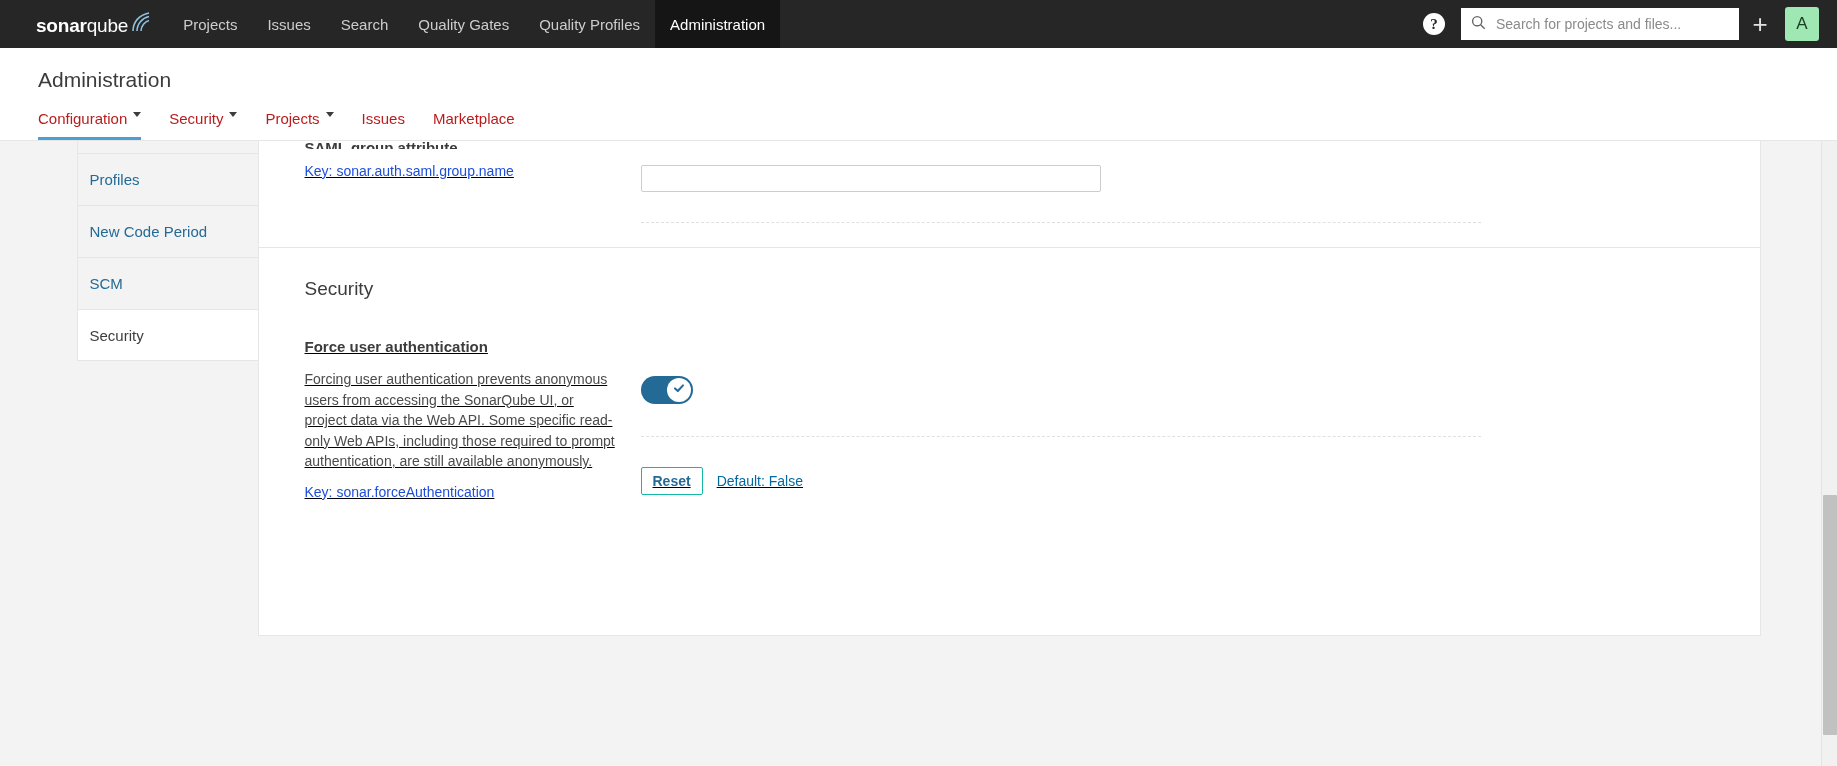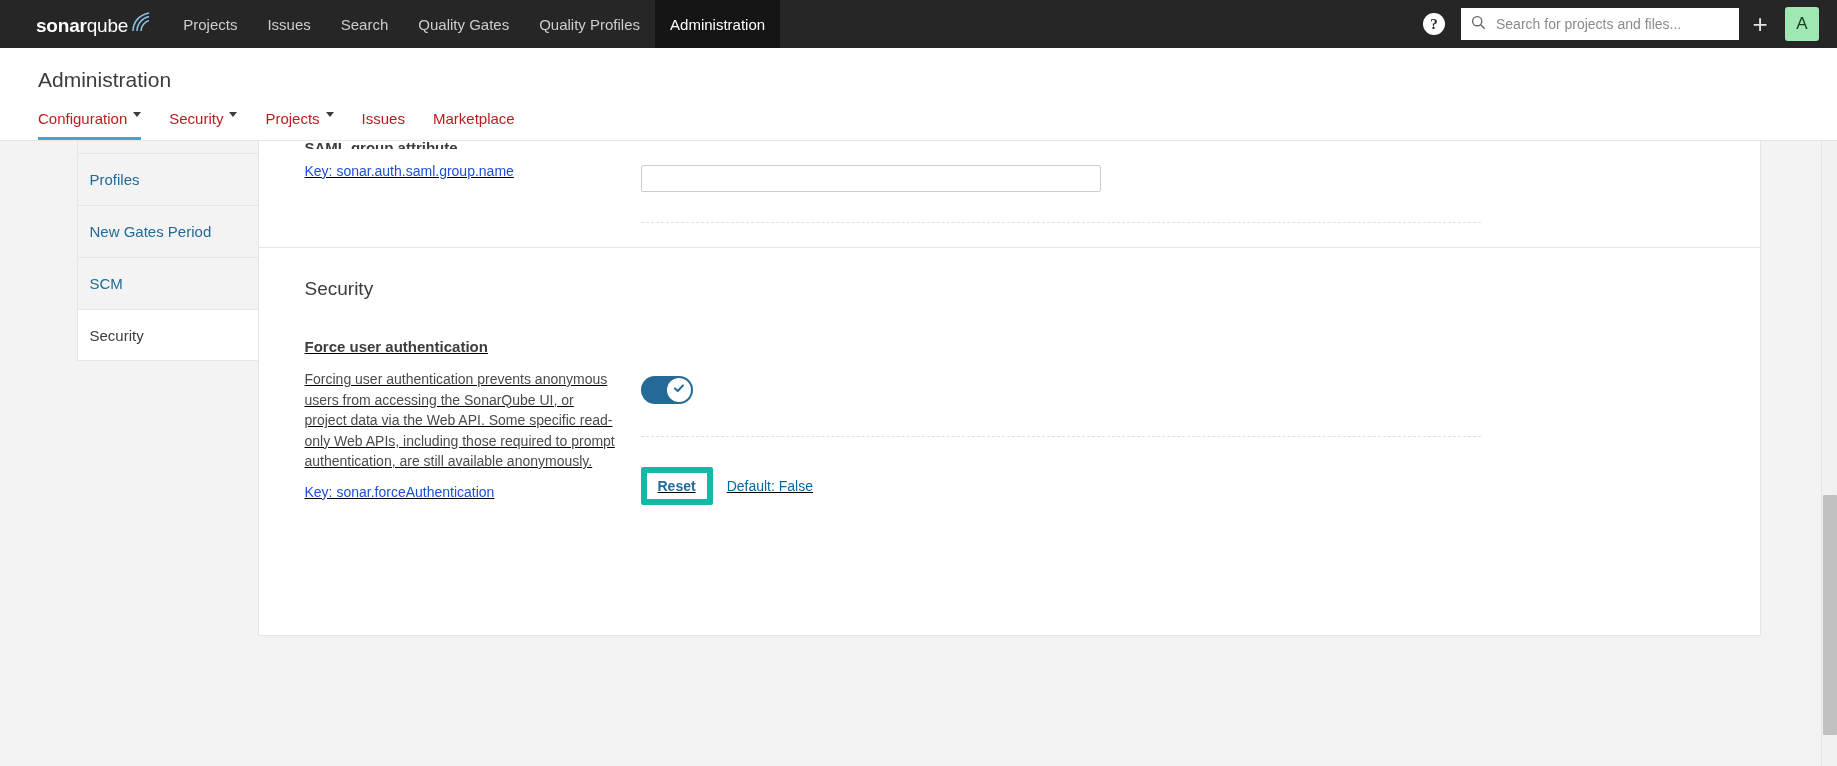--- a/index.html
+++ b/index.html
@@ -296,21 +296,21 @@
     border-radius: 50%;
     display: flex; align-items: center; justify-content: center;
   }
 
   .reset-row {
     display: flex; align-items: center;
     gap: 14px;
     margin-top: 30px;
   }
   .reset-btn {
-    border: 6px solid #14b8a6;
+    border: 1px solid #14b8a6;
     background: #ffffff;
     color: #236a97;
     font-size: 14px;
     font-weight: 700;
     padding: 5px 11px;
     border-radius: 2px;
     cursor: pointer;
     font-family: "Liberation Sans", sans-serif;
   }
   .default-text {
@@ -421,21 +421,21 @@
   <div class="layout">
 
     <div class="sidebar">
       <div class="side-item partial">
         <span>General</span>
       </div>
       <div class="side-item">
         <span>Profiles</span>
       </div>
       <div class="side-item">
-        <span>New Gates Period</span>
+        <span>New Code Period</span>
       </div>
       <div class="side-item">
         <span>SCM</span>
       </div>
       <div class="side-item active">
         <span>Security</span>
       </div>
     </div>
 
     <div class="main-panel">

